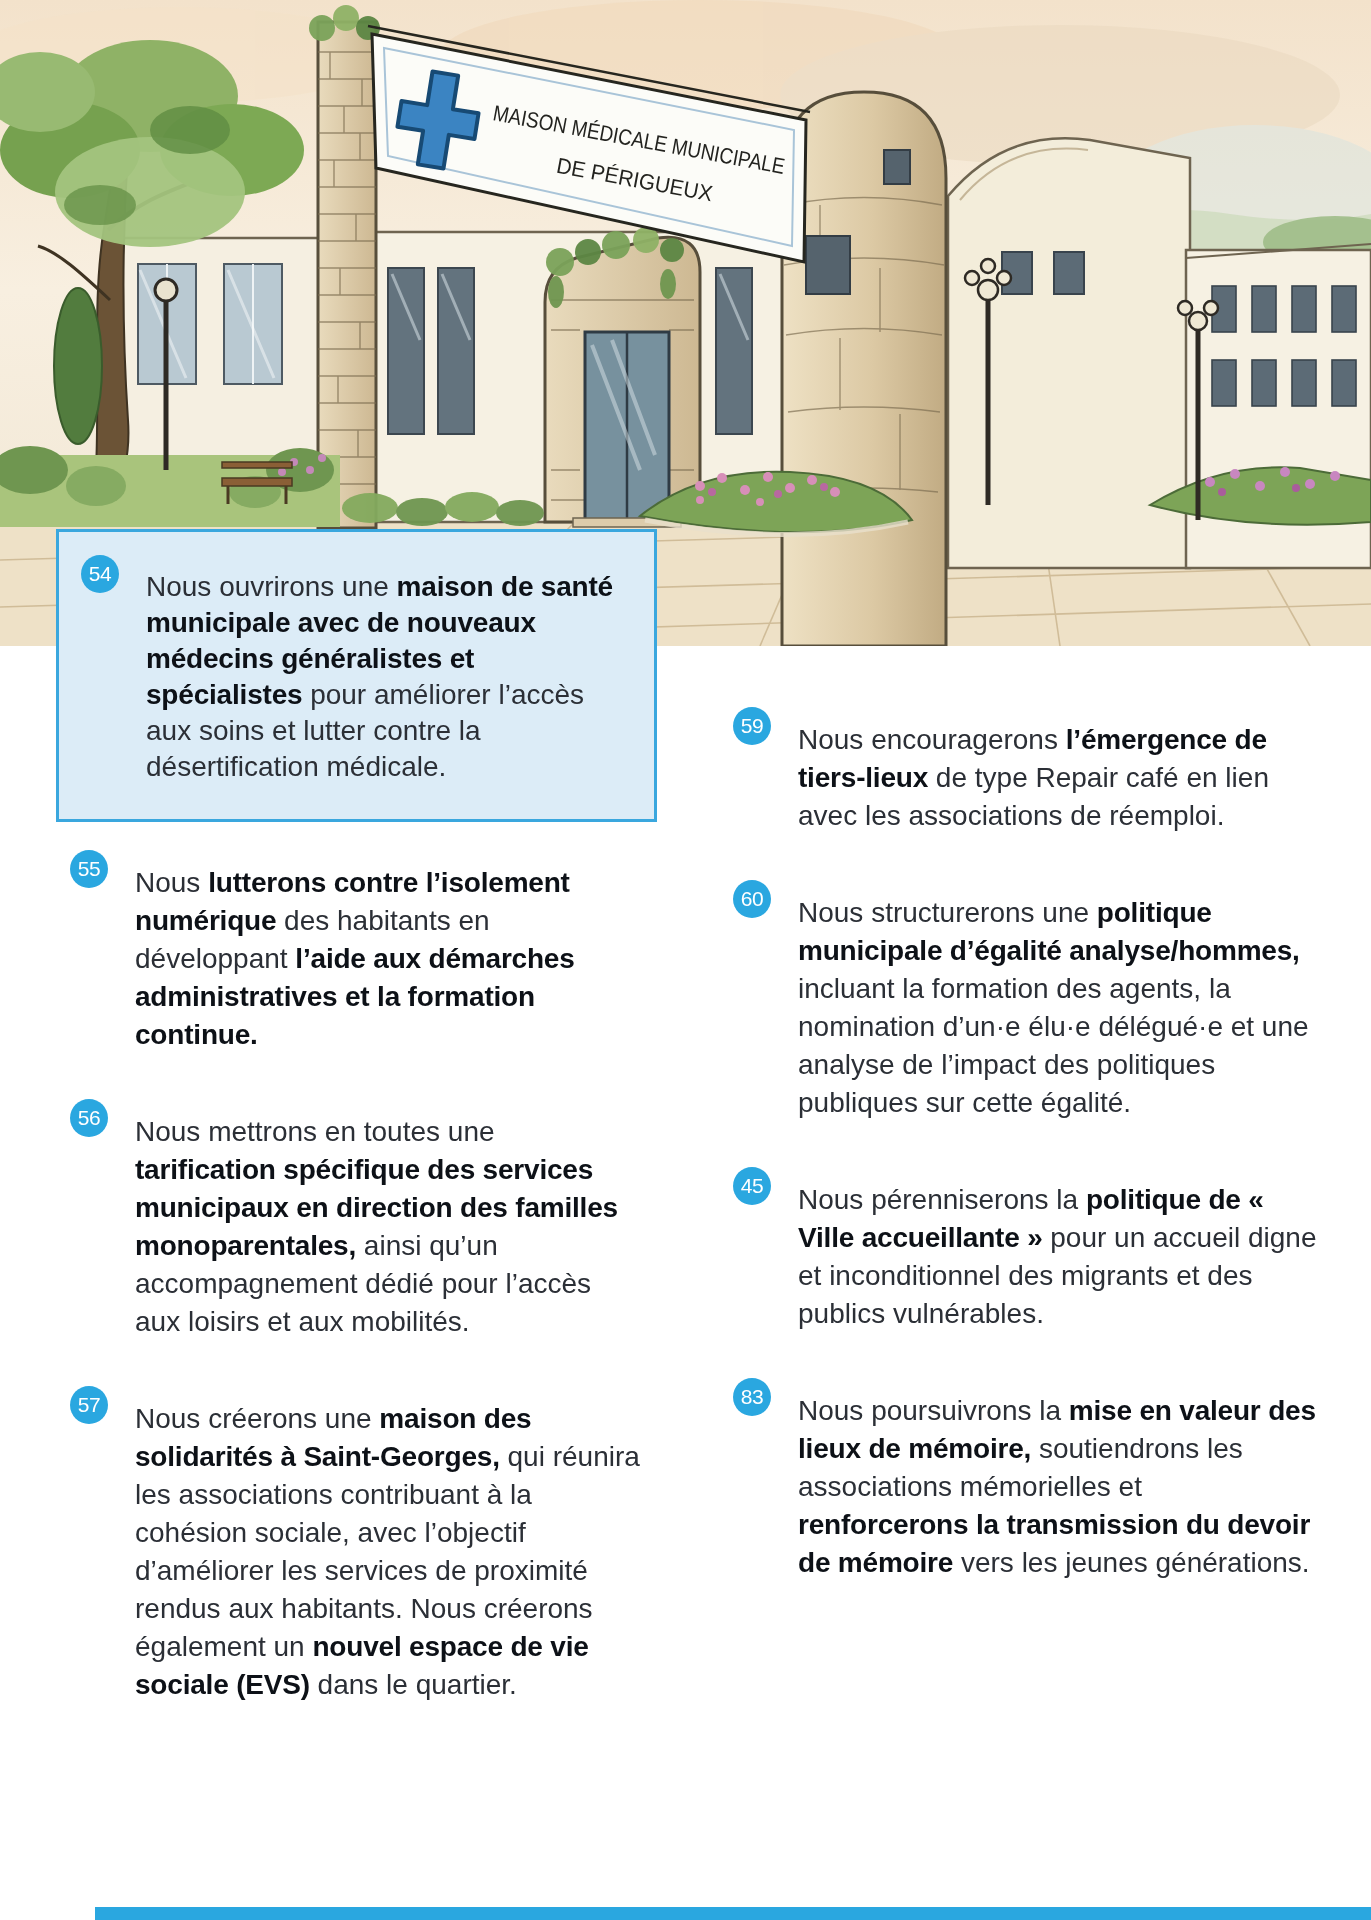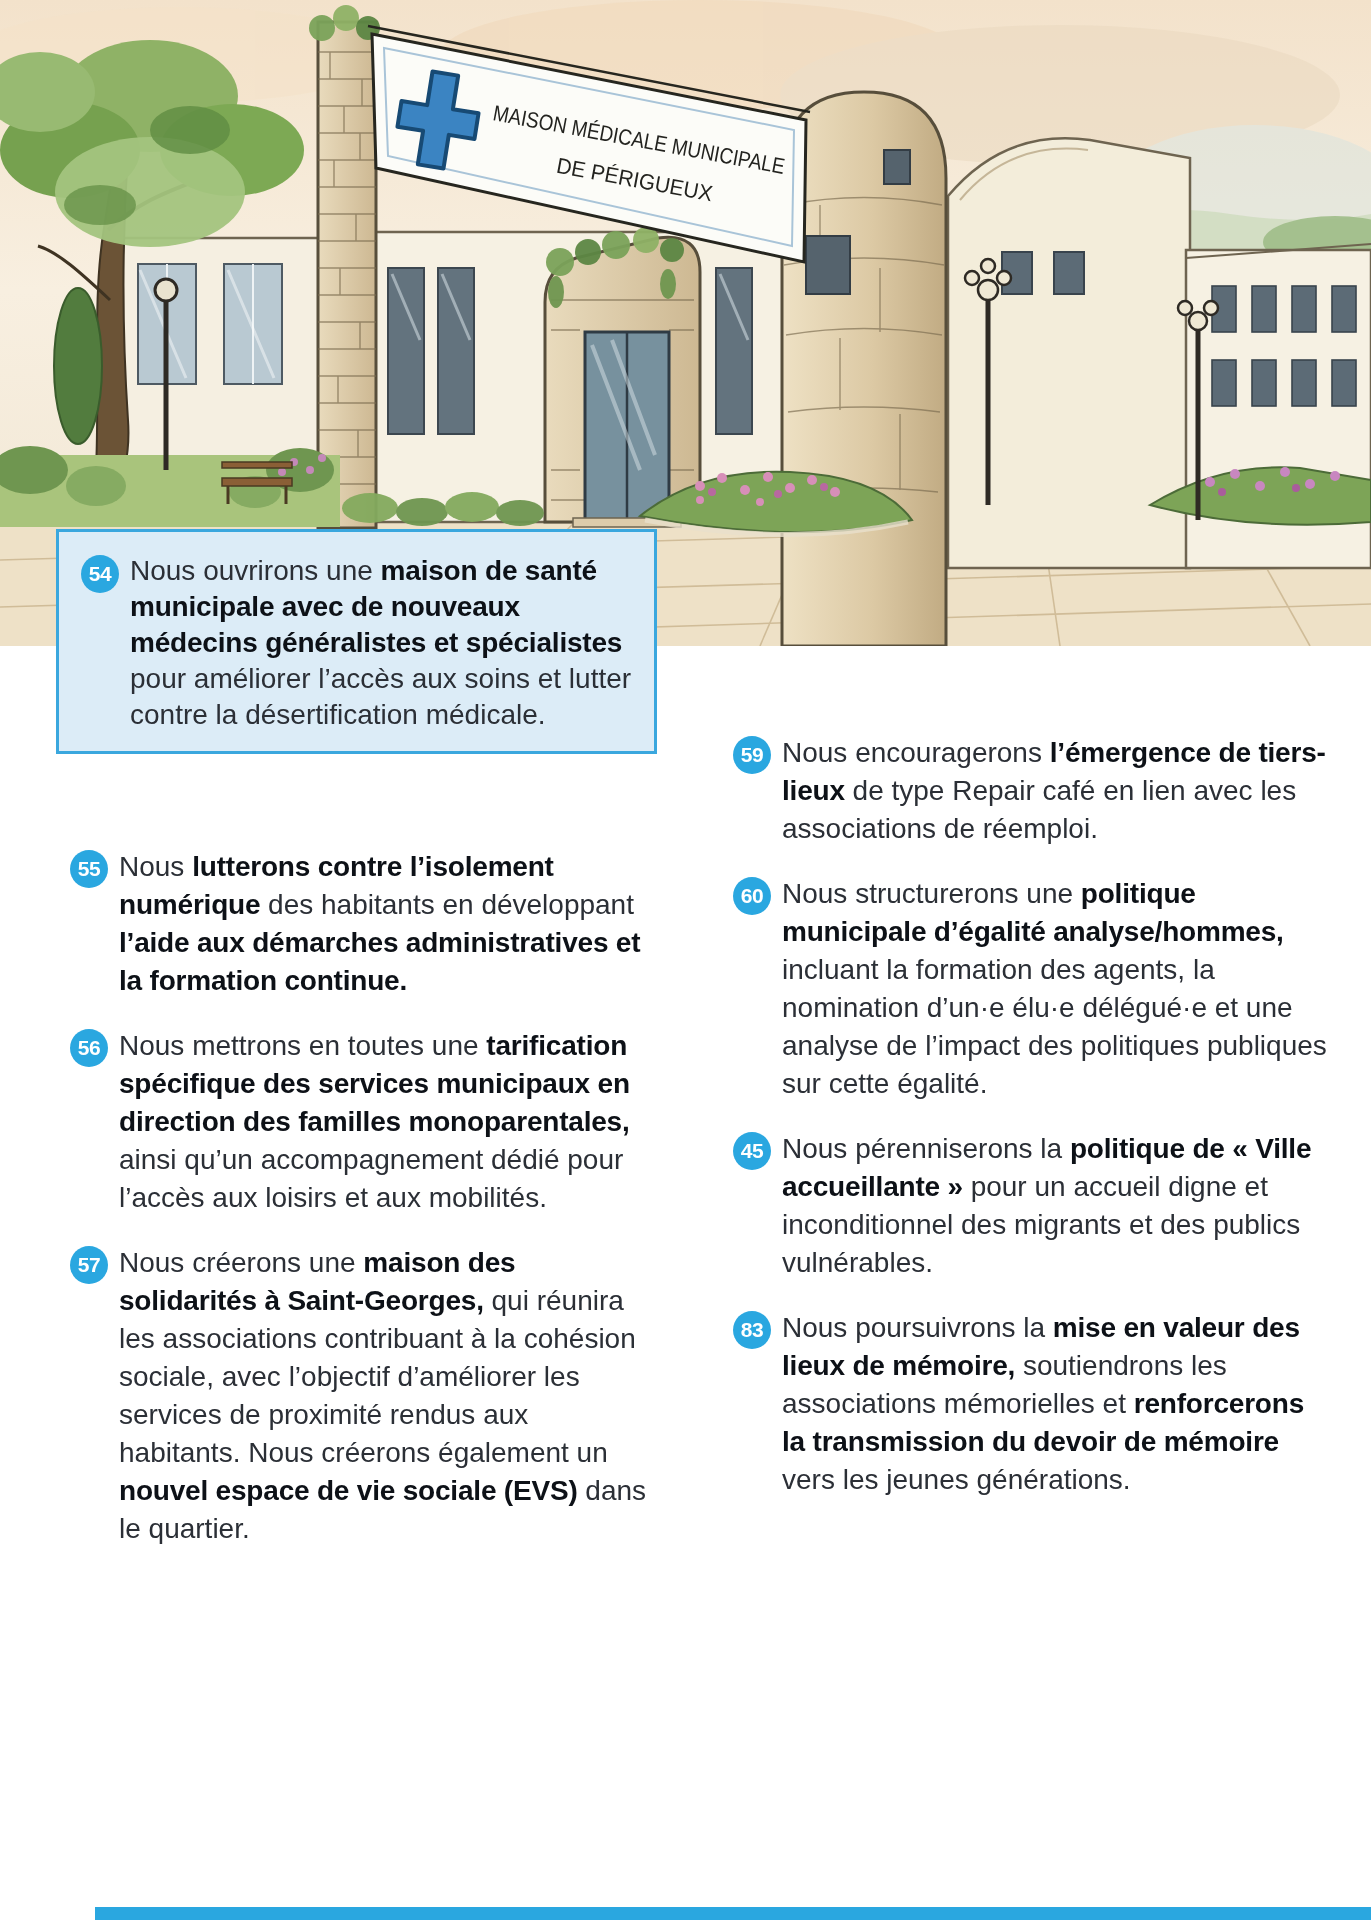--- a/index.html
+++ b/index.html
@@ -4,36 +4,36 @@
 <style>
   html,body{margin:0;padding:0;background:#ffffff;}
   .page{
     position:relative;width:1371px;height:1920px;background:#ffffff;overflow:hidden;
     font-family:"Liberation Sans","DejaVu Sans",sans-serif;color:#2b2f36;
   }
   .illustration{position:absolute;top:0;left:0;display:block;}
   .item{display:flex;align-items:flex-start;margin-bottom:27px;}
   .badge{
     flex:0 0 auto;width:38px;height:38px;border-radius:50%;
-    background:#2aa7e0;color:#ffffff;font-weight:700;font-size:21px;
+    background:#2aa7e0;color:#ffffff;font-weight:400;font-size:21px;
     display:flex;align-items:center;justify-content:center;margin:2px 11px 0 0;
     letter-spacing:-0.5px;
   }
-  .body{margin:0;font-size:28px;line-height:38px;color:#2b2f36;}
+  .body{margin:16px;font-size:28px;line-height:38px;color:#2b2f36;}
   .body .b{font-weight:700;color:#0d1117;letter-spacing:-0.2px;}
   .body .r{font-weight:400;}
   .highlight-box{
     position:absolute;left:56px;top:529px;width:601px;box-sizing:border-box;
     background:#dcecf7;border:3px solid #3aa7de;padding:21px 16px 18px 22px;
   }
   .highlight-box .item{margin-bottom:0;}
   .highlight-box .body{font-size:28px;line-height:36px;}
   .col{position:absolute;}
   .col-left{left:70px;top:848px;width:586px;}
-  .col-right{left:733px;top:734px;width:601px;}
+  .col-right{left:733px;top:705px;width:601px;}
   .footer-bar{
     position:absolute;left:95px;right:0;bottom:0;height:13px;background:#2aa7e0;
   }
 </style>
 </head>
 <body>
 
 <div class="page">
 
   <svg class="illustration" width="1371" height="646" viewBox="0 0 1371 646" role="img">

